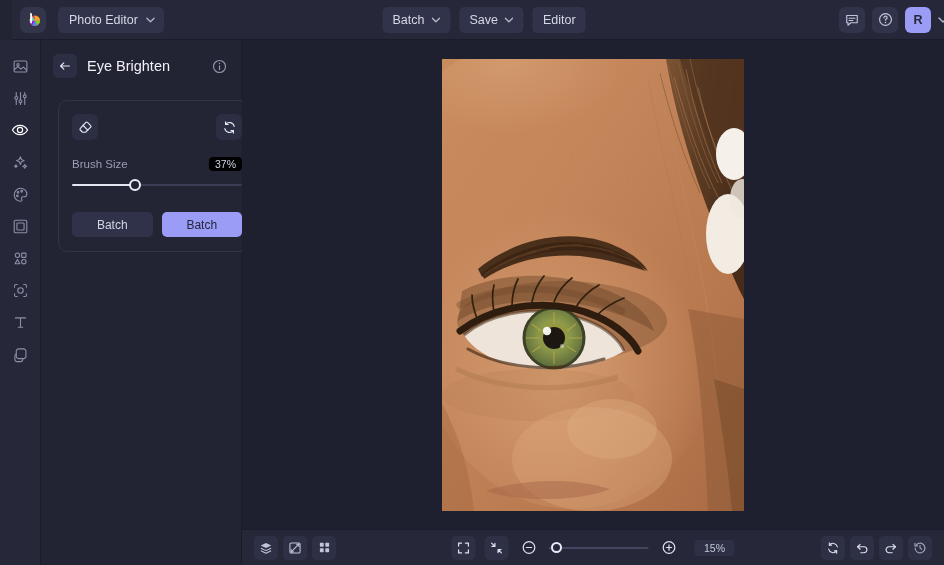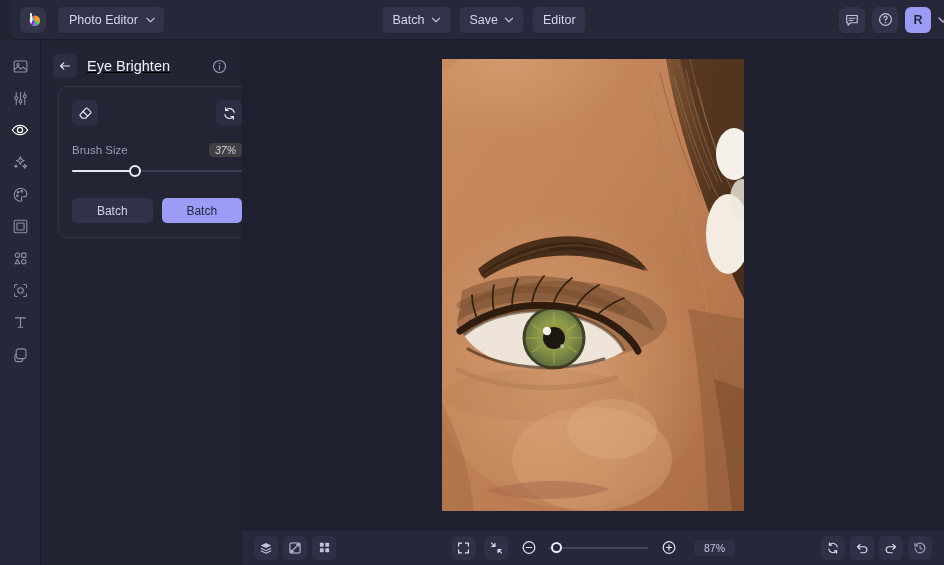--- a/index.html
+++ b/index.html
@@ -62,47 +62,47 @@
     cursor: pointer; color: #8b8fa8;
   }
   .rail-item.active { color: #ffffff; }
 
   
   .panel {
     position: absolute; left: 41px; top: 40px; width: 201px; height: 525px;
     background: #222434; border-right: 1px solid #1a1c2a;
   }
   .panel-head {
-    display: flex; align-items: center; height: 42px; padding: 0 14px 0 12px; margin-top: 5px; text-decoration: underline;
+    display: flex; align-items: center; height: 42px; padding: 0 14px 0 12px; margin-top: 5px;
   }
   .back-btn {
     width: 24px; height: 24px; border-radius: 5px; background: #2c2f44;
     display: flex; align-items: center; justify-content: center; cursor: pointer;
   }
   .panel-title {
     margin-left: 10px; color: #f0f1f8; font-size: 14.5px; flex: 1;
   }
   .info-btn { cursor: pointer; display: flex; align-items: center; }
 
   .card {
-    position: absolute; left: 17px; top: 46px; width: 198px;
+    position: absolute; left: 17px; top: 60px; width: 198px;
     border: 1px solid #313449; border-radius: 9px; background: #24263799;
     padding: 13px 13px 14px 13px;
   }
   .card-tools { display: flex; justify-content: space-between; align-items: center; }
   .tool-btn {
     width: 26px; height: 26px; border-radius: 6px; background: #2c2f44;
     display: flex; align-items: center; justify-content: center; cursor: pointer;
   }
   .slider-block { margin-top: 17px; }
   .slider-label-row { display: flex; justify-content: space-between; align-items: center; }
   .slider-label { color: #9a9db4; font-size: 11.5px; }
   .slider-val {
     color: #cfd2e2; font-size: 10.5px; padding: 1px 6px; border-radius: 4px;
-    background: #404040; min-width: 30px; text-align: center; font-style: italic;
+    background: #000000; min-width: 30px; text-align: center;
   }
   .track-wrap { position: relative; height: 14px; margin-top: 7px; }
   .track-bg {
     position: absolute; top: 6px; left: 0; right: 0; height: 2px;
     background: #3a3d55; border-radius: 1px;
   }
   .track-fill {
     position: absolute; top: 6px; left: 0; height: 2px;
     background: #e4e6f2; border-radius: 1px;
   }
@@ -565,21 +565,21 @@
       <div class="zoom-track-wrap">
         <div class="zoom-track"></div>
         <div class="zoom-knob" id="zoomknob" style="left: 8%;"></div>
       </div>
       <div class="bb-plain">
         <svg width="15" height="15" viewBox="0 0 16 16" fill="none" stroke="#dfe1ee" stroke-width="1.3">
           <circle cx="8" cy="8" r="6.2"></circle>
           <path d="M5.2 8h5.6M8 5.2v5.6" stroke-linecap="round"></path>
         </svg>
       </div>
-      <div class="zoom-pill">87%</div>
+      <div class="zoom-pill">15%</div>
     </div>
 
     <div class="bb-right">
       <div class="bb-btn">
         <svg width="14" height="14" viewBox="0 0 18 18" fill="none" stroke="#dfe1ee" stroke-width="1.35" stroke-linecap="round" stroke-linejoin="round">
           <path d="M14.6 7.6A5.9 5.9 0 0 0 4.2 5.3"></path>
           <path d="M3.4 10.4a5.9 5.9 0 0 0 10.4 2.3"></path>
           <path d="M4.3 2.3v3h3M13.7 15.7v-3h-3"></path>
         </svg>
       </div>

